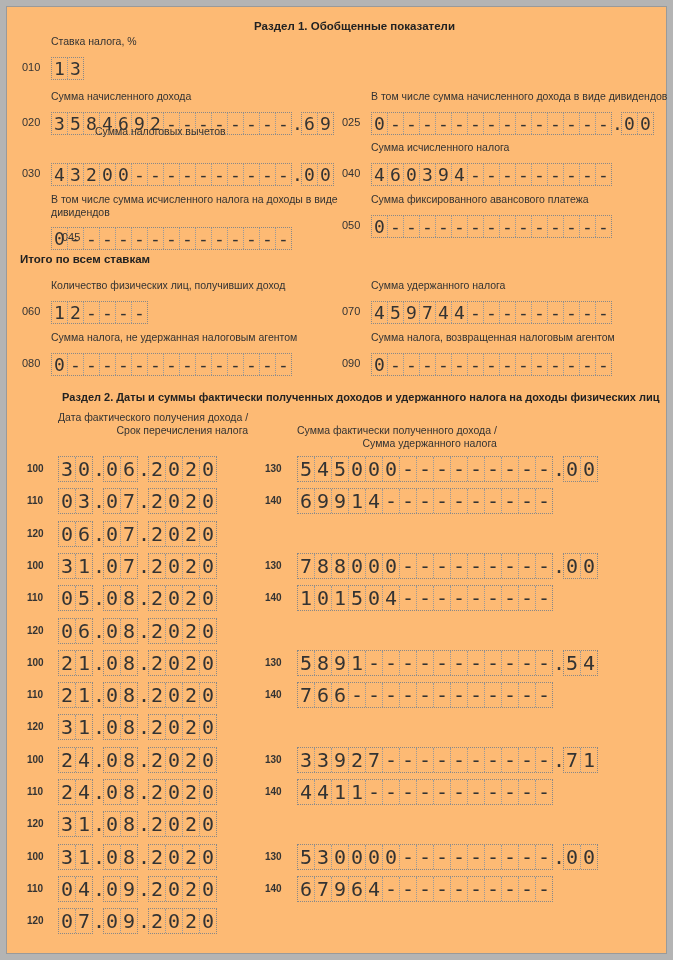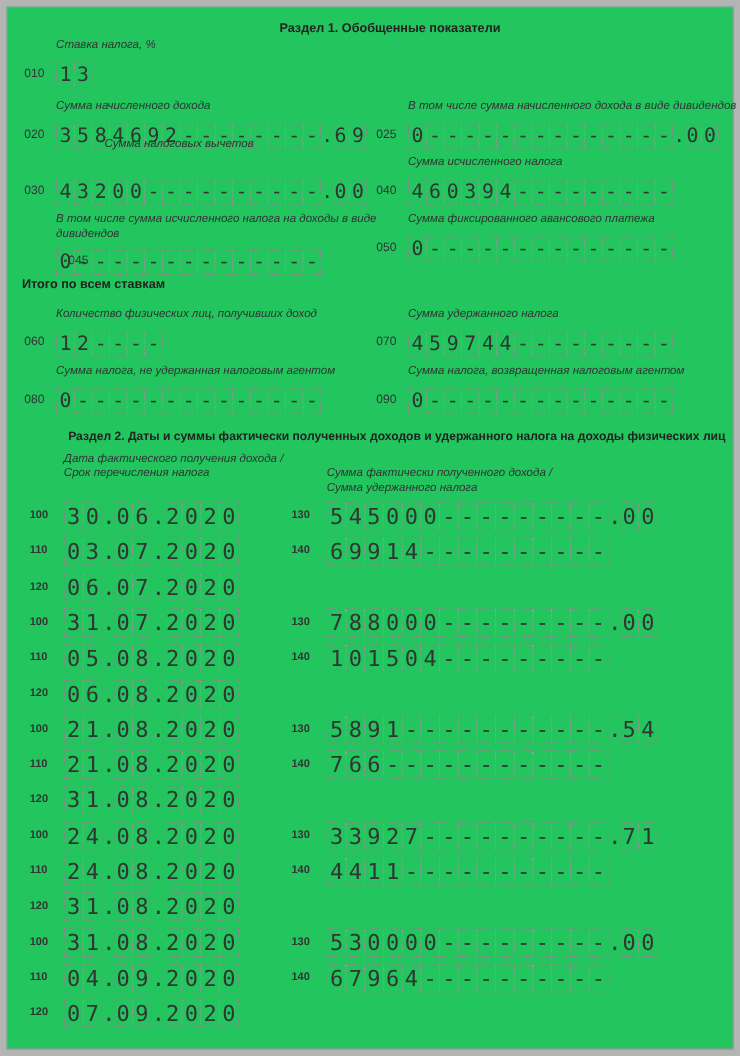--- a/index.html
+++ b/index.html
@@ -3,25 +3,25 @@
 <meta charset="utf-8">
 <style>
   html, body { margin: 0; padding: 0; }
   body {
     width: 673px; height: 960px; background: #b4b4b4;
     font-family: "Liberation Sans", sans-serif; color: #222;
     position: relative; overflow: hidden;
   }
   .sheet {
     position: absolute; left: 6px; top: 6px; width: 659px; height: 946px;
-    background: #22c55e; border: 1px solid #9a9a9a;
+    background: #fdba74; border: 1px solid #9a9a9a;
   }
   .abs { position: absolute; }
   .title { font-weight: bold; font-size: 11.5px; white-space: nowrap; }
-  .lbl { font-style: italic; font-size: 10.5px; color: #333; white-space: nowrap; line-height: 13px; }
+  .lbl { font-size: 10.5px; color: #333; white-space: nowrap; line-height: 13px; text-align: right; }
   .code { font-size: 11px; color: #333; }
   .code.small { font-size: 10px; font-weight: bold; }
   .field { position: absolute; display: flex; align-items: center; }
   .cells { display: flex; border: 1px dotted #888; }
   .cell {
     width: 15px; height: 21px; border-right: 1px dotted #999;
     font-family: "DejaVu Sans Mono", monospace; font-size: 18px;
     line-height: 21px; text-align: center; color: #333;
   }
   .cell:last-child { border-right: none; }

